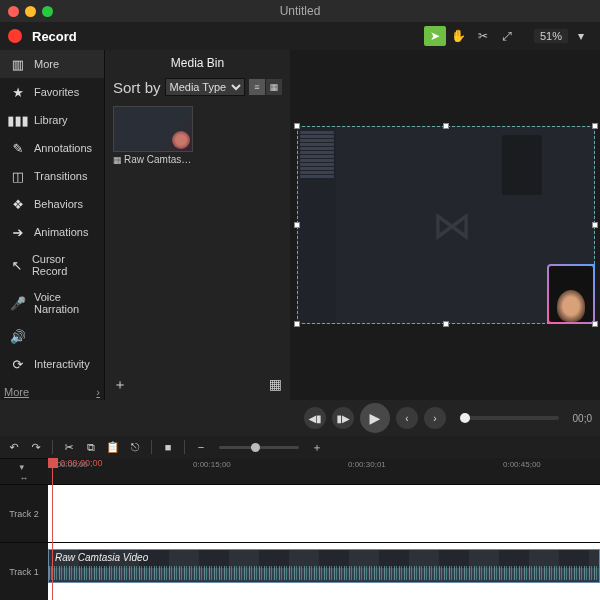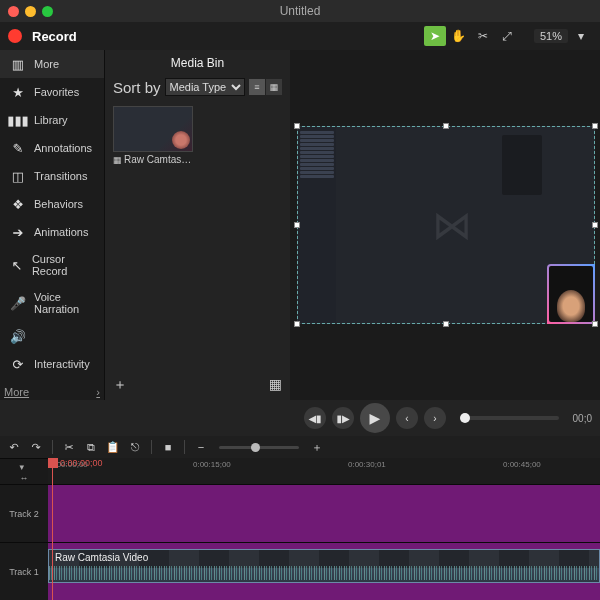--- a/index.html
+++ b/index.html
@@ -68,21 +68,21 @@
   .timeline{background:#161616;height:142px;display:flex;}
   .tl-left{width:48px;background:#1a1a1a;display:flex;flex-direction:column;}
   .tl-left .trk-head{flex:1;display:flex;align-items:center;justify-content:center;font-size:9px;color:#aaa;border-top:1px solid #0a0a0a;}
   .tl-right{flex:1;display:flex;flex-direction:column;}
   .ruler{height:26px;background:#1c1c1c;display:flex;position:relative;font-size:8px;color:#888;}
   .ruler .tick{position:absolute;top:2px;}
   .playhead-flag{position:absolute;left:48px;top:0;width:10px;height:10px;background:#d9534f;}
   .playhead-time{position:absolute;left:60px;top:0;font-size:9px;color:#d9534f;}
   .playhead-line{position:absolute;left:52px;top:10px;width:1px;height:132px;background:#d9534f;}
   .tracks{flex:1;display:flex;flex-direction:column;}
-  .track-row{flex:1;border-top:1px solid #0a0a0a;position:relative;background:#701a75;}
+  .track-row{flex:1;border-top:1px solid #0a0a0a;position:relative;background:#ffffff;font-style:italic;}
   .clip{position:absolute;left:0;top:6px;height:34px;right:0;background:linear-gradient(#4a5568,#2d3844);border:1px solid #6b8aa8;overflow:hidden;}
   .clip-label{position:absolute;left:6px;top:2px;font-size:10px;color:#eee;}
   .wave{position:absolute;left:0;bottom:2px;right:0;height:14px;background:repeating-linear-gradient(90deg,#7aa 0 1px,transparent 1px 2px,#599 2px 3px,transparent 3px 5px);opacity:.7;}
   .clip-thumb{position:absolute;left:0;top:0;height:18px;width:100%;background:repeating-linear-gradient(90deg,#2d3138 0 30px,#23262c 30px 60px);}
   .sep{width:1px;height:14px;background:#444;margin:0 2px;}
   .timeline-wrap{position:relative;}
 </style>
 </head>
 <body>
 

